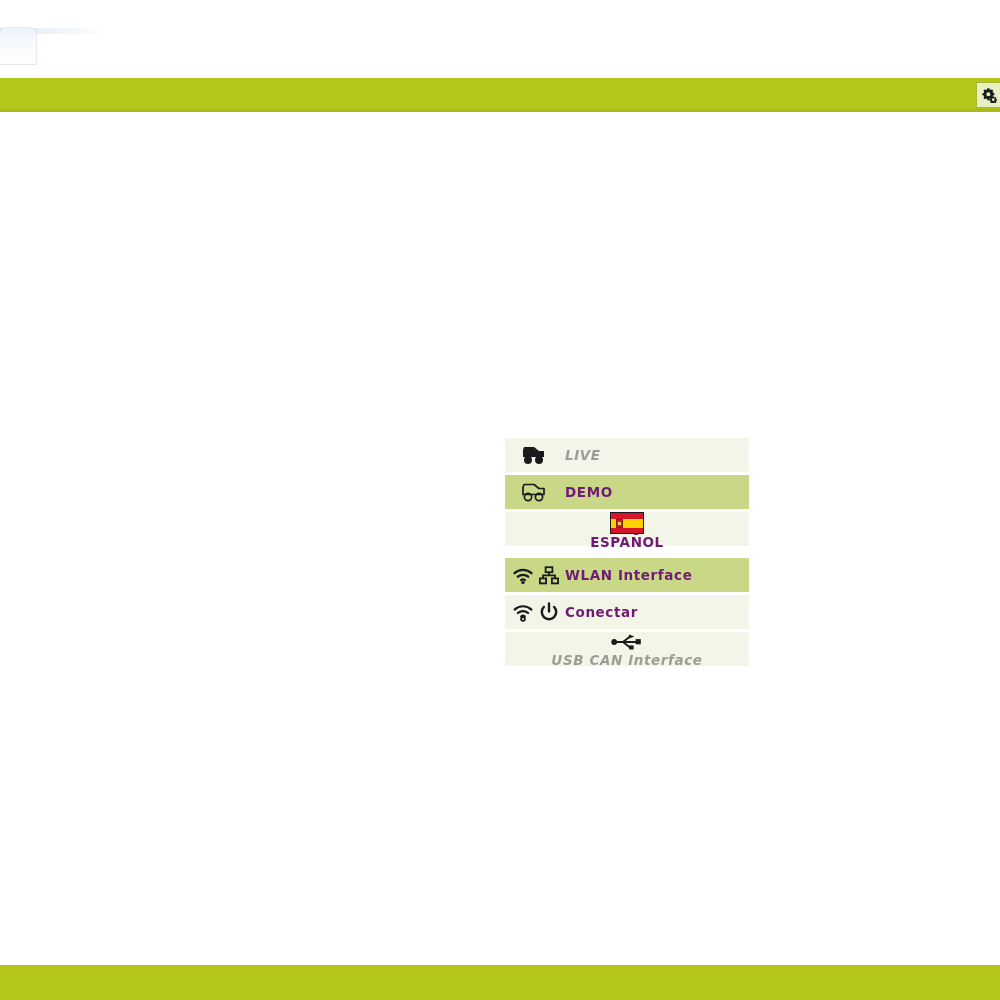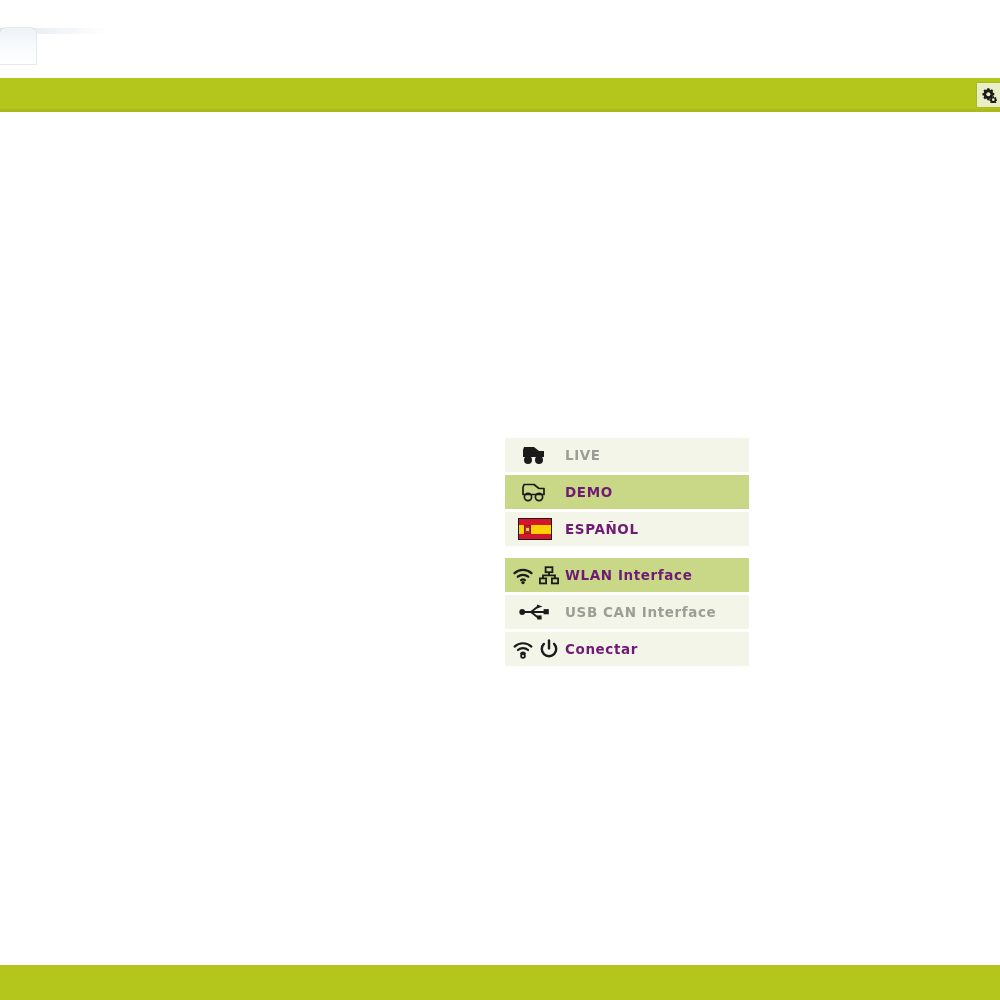--- a/index.html
+++ b/index.html
@@ -95,21 +95,21 @@
   .menu-row {
     position: relative;
     display: flex;
     align-items: center;
     height: 34px;
     margin-bottom: 3px;
     background: #f3f5e9;
     box-sizing: border-box;
     user-select: none;
   }
-  .menu-row:last-child { margin-bottom: 0; }
+  .menu-row:last-child { margin-bottom: 0; flex-direction: column; }
 
   .menu-row.active { background: #c9d886; }
   .menu-row.disabled { background: #f3f5e9; }
 
   .menu-icon {
     width: 60px;
     min-width: 60px;
     display: flex;
     align-items: center;
     justify-content: center;
@@ -117,21 +117,21 @@
   }
   .menu-icon svg { display: block; }
 
   .menu-label {
     font-size: 13.5px;
     font-weight: bold;
     letter-spacing: 0.6px;
     color: #701a75;
     white-space: nowrap;
   }
-  .menu-row.disabled .menu-label { color: #9d9d96; }
+  .menu-row.disabled .menu-label { color: #9d9d96; font-style: italic; }
 
   
   .flag-es {
     position: relative;
     width: 34px;
     height: 22px;
     background: #ffd100;
     border: 1px solid #1c1c1c;
     box-sizing: border-box;
     overflow: hidden;
@@ -254,57 +254,57 @@
               <rect x="0.9" y="12.4" width="6.2" height="5"></rect>
               <rect x="12.9" y="12.4" width="6.2" height="5"></rect>
               <path d="M10 6.2v3.2M4 12.4V9.4h12v3"></path>
             </g>
           </svg>
         </span>
       </div>
       <span class="menu-label">WLAN Interface</span>
     </div>
 
+    <div class="menu-row">
+      <div class="menu-icon">
+        <span>
+          <svg width="22" height="20" viewBox="0 0 22 20">
+            <g fill="none" stroke="#1b1b1b" stroke-width="2.2" stroke-linecap="round">
+              <path d="M2.6 7.6A12.2 12.2 0 0 1 19.4 7.6"></path>
+              <path d="M5.9 11.0a7.8 7.8 0 0 1 10.2 0"></path>
+              <path d="M9.2 14.3a3.2 3.2 0 0 1 3.6 0"></path>
+            </g>
+            <circle cx="11" cy="17.0" r="1.9" fill="none" stroke="#1b1b1b" stroke-width="1.8"></circle>
+          </svg>
+        </span>
+        <span>
+          <svg width="20" height="20" viewBox="0 0 20 20">
+            <path d="M4.9 4.9a7.2 7.2 0 1 0 10.2 0" fill="none" stroke="#1b1b1b" stroke-width="2.4" stroke-linecap="round"></path>
+            <path d="M10 1.4v8.0" fill="none" stroke="#1b1b1b" stroke-width="2.4" stroke-linecap="round"></path>
+          </svg>
+        </span>
+      </div>
+      <span class="menu-label">Conectar</span>
+    </div>
+
     <div class="menu-row disabled">
       <div class="menu-icon">
         <span>
           <svg width="34" height="20" viewBox="0 0 34 20">
             <g stroke="#1b1b1b" stroke-width="1.9" fill="none" stroke-linecap="round">
               <path d="M5 10h22"></path>
               <path d="M13 10 20 4.6"></path>
               <path d="M13 10 20 15.4"></path>
             </g>
             <circle cx="4.2" cy="10" r="2.9" fill="#1b1b1b"></circle>
             <path d="M19 2.6 24.4 4.6 19 6.6z" fill="#1b1b1b"></path>
             <rect x="19.2" y="13.4" width="4.4" height="4.1" fill="#1b1b1b"></rect>
             <rect x="25.6" y="7.1" width="5.2" height="5.2" fill="#1b1b1b"></rect>
           </svg>
         </span>
       </div>
       <span class="menu-label">USB CAN Interface</span>
     </div>
 
-    <div class="menu-row">
-      <div class="menu-icon">
-        <span>
-          <svg width="22" height="20" viewBox="0 0 22 20">
-            <g fill="none" stroke="#1b1b1b" stroke-width="2.2" stroke-linecap="round">
-              <path d="M2.6 7.6A12.2 12.2 0 0 1 19.4 7.6"></path>
-              <path d="M5.9 11.0a7.8 7.8 0 0 1 10.2 0"></path>
-              <path d="M9.2 14.3a3.2 3.2 0 0 1 3.6 0"></path>
-            </g>
-            <circle cx="11" cy="17.0" r="1.9" fill="none" stroke="#1b1b1b" stroke-width="1.8"></circle>
-          </svg>
-        </span>
-        <span>
-          <svg width="20" height="20" viewBox="0 0 20 20">
-            <path d="M4.9 4.9a7.2 7.2 0 1 0 10.2 0" fill="none" stroke="#1b1b1b" stroke-width="2.4" stroke-linecap="round"></path>
-            <path d="M10 1.4v8.0" fill="none" stroke="#1b1b1b" stroke-width="2.4" stroke-linecap="round"></path>
-          </svg>
-        </span>
-      </div>
-      <span class="menu-label">Conectar</span>
-    </div>
-
   </div>
 </div>
 
 <div class="footer-bar"></div>
 
 </body></html>

